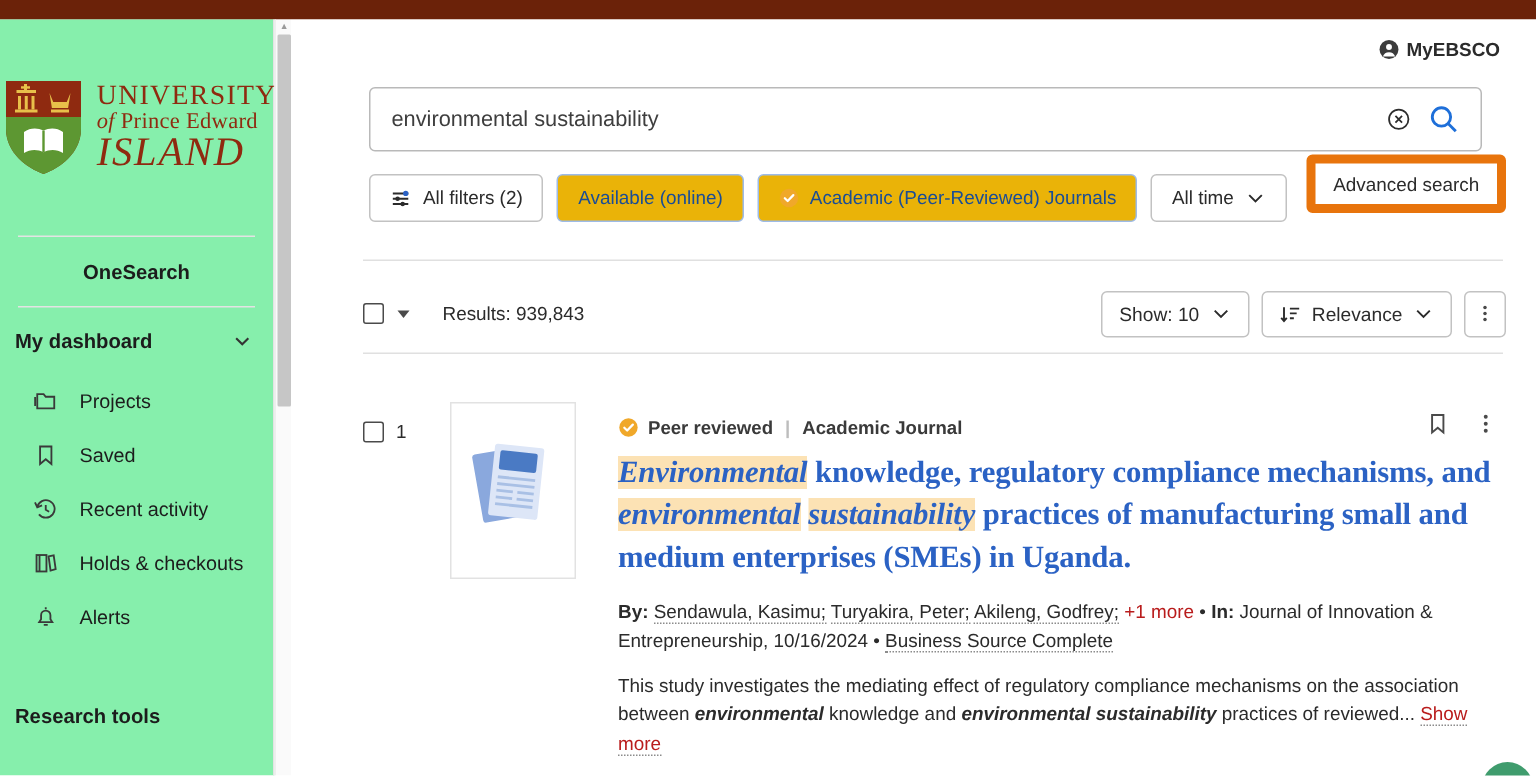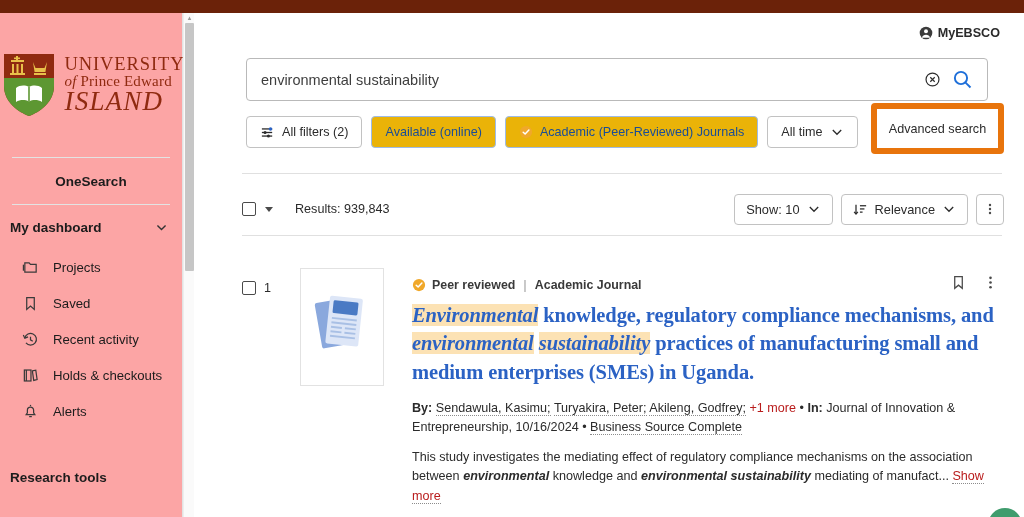--- a/index.html
+++ b/index.html
@@ -15,21 +15,21 @@
 
   
   .topbar {
     position: absolute; top: 0; left: 0; width: 1024px; height: 13px;
     background: #6b2209;
   }
 
   
   .sidebar {
     position: absolute; top: 13px; left: 0; width: 183px; height: 504px;
-    background: #fca5a5;
+    background: #86efac;
     border-right: 1px solid #e3e3e3;
   }
   .logo-wrap {
     height: 144px;
     display: flex; align-items: center; justify-content: center;
     padding-left: 4px;
   }
   .logo { display: flex; align-items: center; gap: 9px; }
   .crest { width: 54px; height: 66px; flex: 0 0 auto; }
   .logo-text { line-height: 1; }
@@ -128,21 +128,21 @@
     background: #fff; display: flex; align-items: center; gap: 7px;
     padding: 0 13px; font-size: 12.6px; color: #2b2b2b; cursor: pointer;
     white-space: nowrap;
   }
   .chip.active {
     background: #eab308; border-color: #9dbbe8; color: #1a4d96;
   }
   .chip svg { flex: 0 0 auto; }
 
   .adv-highlight {
-    position: absolute; top: 103px; left: 871px; width: 133px; height: 51px;
+    position: absolute; top: 103px; left: 871px; width: 133px; height: 39px;
     border: 6px solid #e8740c; border-radius: 4px;
     display: flex; justify-content: center;
     background: #fff;
   }
   .adv-btn {
     font-size: 12.6px; color: #2b2b2b; cursor: pointer;
     background: transparent; border: 0; font-family: "Liberation Sans", sans-serif;
   }
 
   .hr {
@@ -482,21 +482,21 @@
           <span class="u">Akileng, Godfrey;</span>
           <span class="lnk">+1 more</span>
           <span>•</span>
           <span class="b">In:</span>
           <span>Journal of Innovation &amp; Entrepreneurship, 10/16/2024</span>
           <span>•</span>
           <span class="u">Business Source Complete</span>
         </div>
 
         <div class="r-abs">
-          <span>This study investigates the mediating effect of regulatory compliance mechanisms on the association between </span><b>environmental</b><span> knowledge and </span><b>environmental sustainability</b><span> mediating of manufact...</span>
+          <span>This study investigates the mediating effect of regulatory compliance mechanisms on the association between </span><b>environmental</b><span> knowledge and </span><b>environmental sustainability</b><span> practices of reviewed...</span>
           <span class="lnk u">Show more</span>
         </div>
 
         <div class="r-actions">
           <svg class="act-ico" width="17" height="17" viewBox="0 0 18 18" fill="none" stroke="currentColor" stroke-width="1.35">
             <path d="M5 2.8 H13 V15.2 L9 11.8 L5 15.2 Z"></path>
           </svg>
           <svg class="act-ico" width="15" height="15" viewBox="0 0 16 16" fill="currentColor">
             <circle cx="8" cy="3" r="1.4"></circle>
               <circle cx="8" cy="8" r="1.4"></circle>

